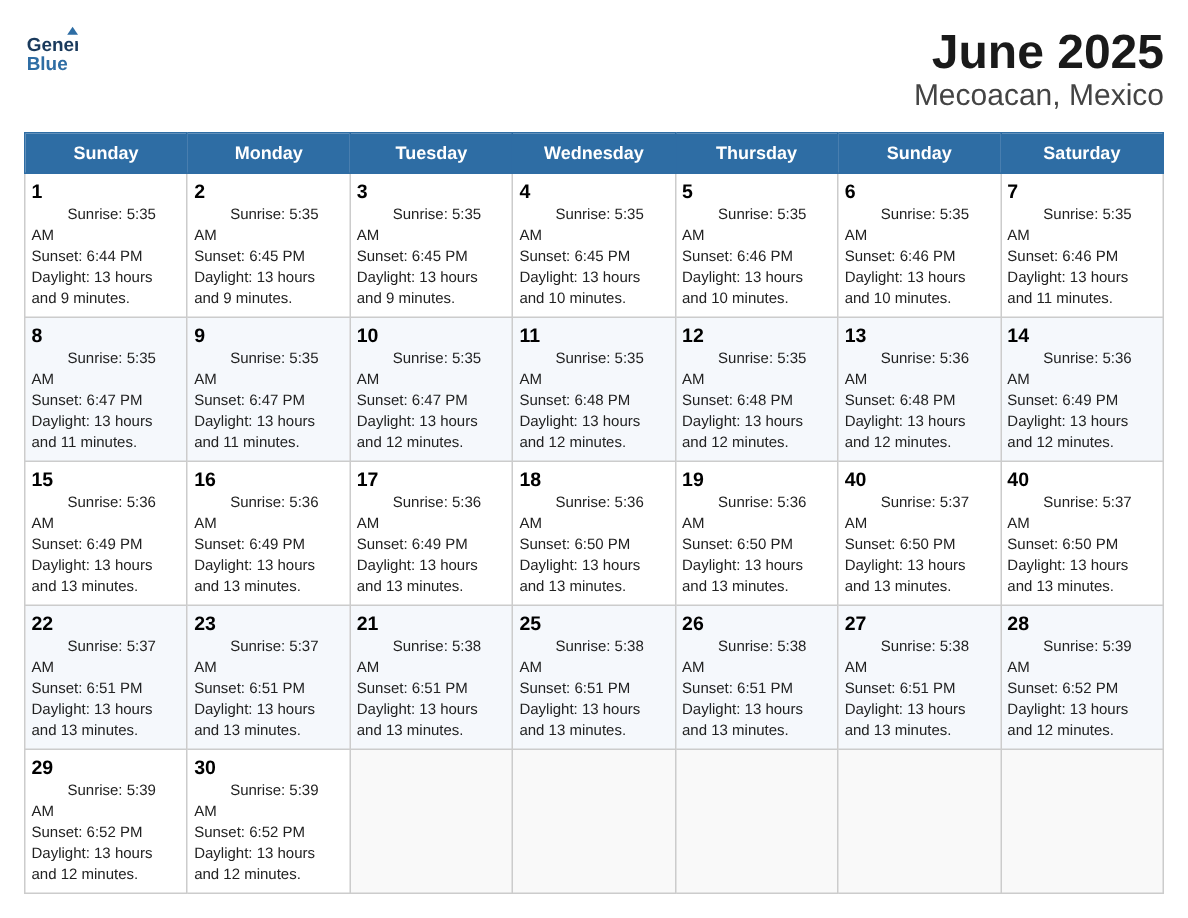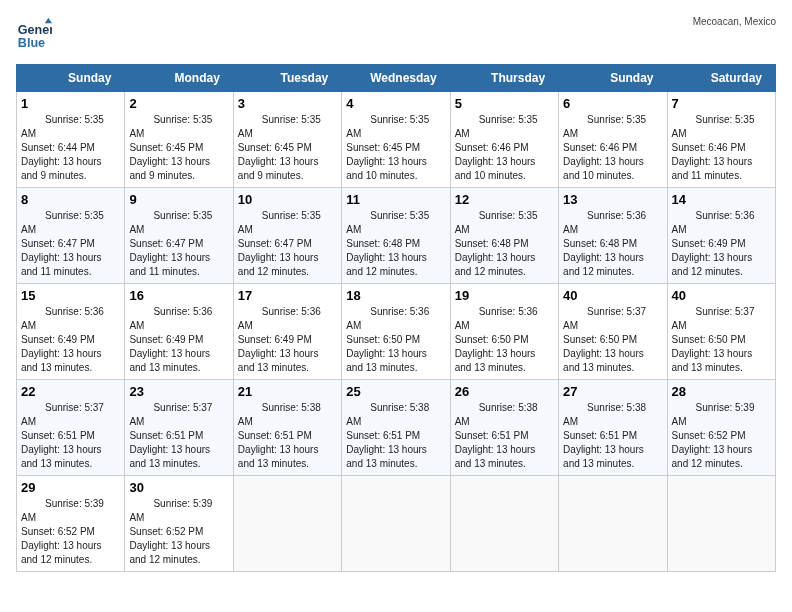--- a/index.html
+++ b/index.html
@@ -27,33 +27,33 @@
     }
     .title-area {
       text-align: right;
     }
     .month-title {
       font-size: 32px;
       font-weight: bold;
       color: #1a1a1a;
     }
     .location-title {
-      font-size: 10px;
+      font-size: 20px;
       color: #444;
     }
     table {
       width: 100%;
       border-collapse: collapse;
       font-size: 10.5px;
     }
     thead tr th {
       background-color: #2e6da4;
       color: white;
-      padding: 6px 13px;
-      text-align: right;
+      padding: 6px 0;
+      text-align: center;
       font-size: 12px;
       font-weight: bold;
       border: 1px solid #2e6da4;
     }
     tbody tr td {
       vertical-align: top;
       border: 1px solid #ccc;
       padding: 4px;
       width: 14.28%;
       min-height: 80px;
@@ -83,20 +83,21 @@
 
 <div class="header-area">
   <div class="logo">
     <svg class="logo-icon" viewBox="0 0 40 40">
       <text x="2" y="20" font-size="14" font-weight="bold" fill="#1a3a5c">General</text>
       <text x="2" y="34" font-size="14" font-weight="bold" fill="#2e6da4">Blue</text>
       <polygon points="32,8 40,8 36,2" fill="#2e6da4"></polygon>
     </svg>
   </div>
   <div class="title-area">
+    <div class="month-title">June 2025</div>
     <div class="location-title">Mecoacan, Mexico</div>
   </div>
 </div>
 
 <table>
   <thead>
     <tr id="header-row">
         <th>Sunday</th>
         <th>Monday</th>
         <th>Tuesday</th>

